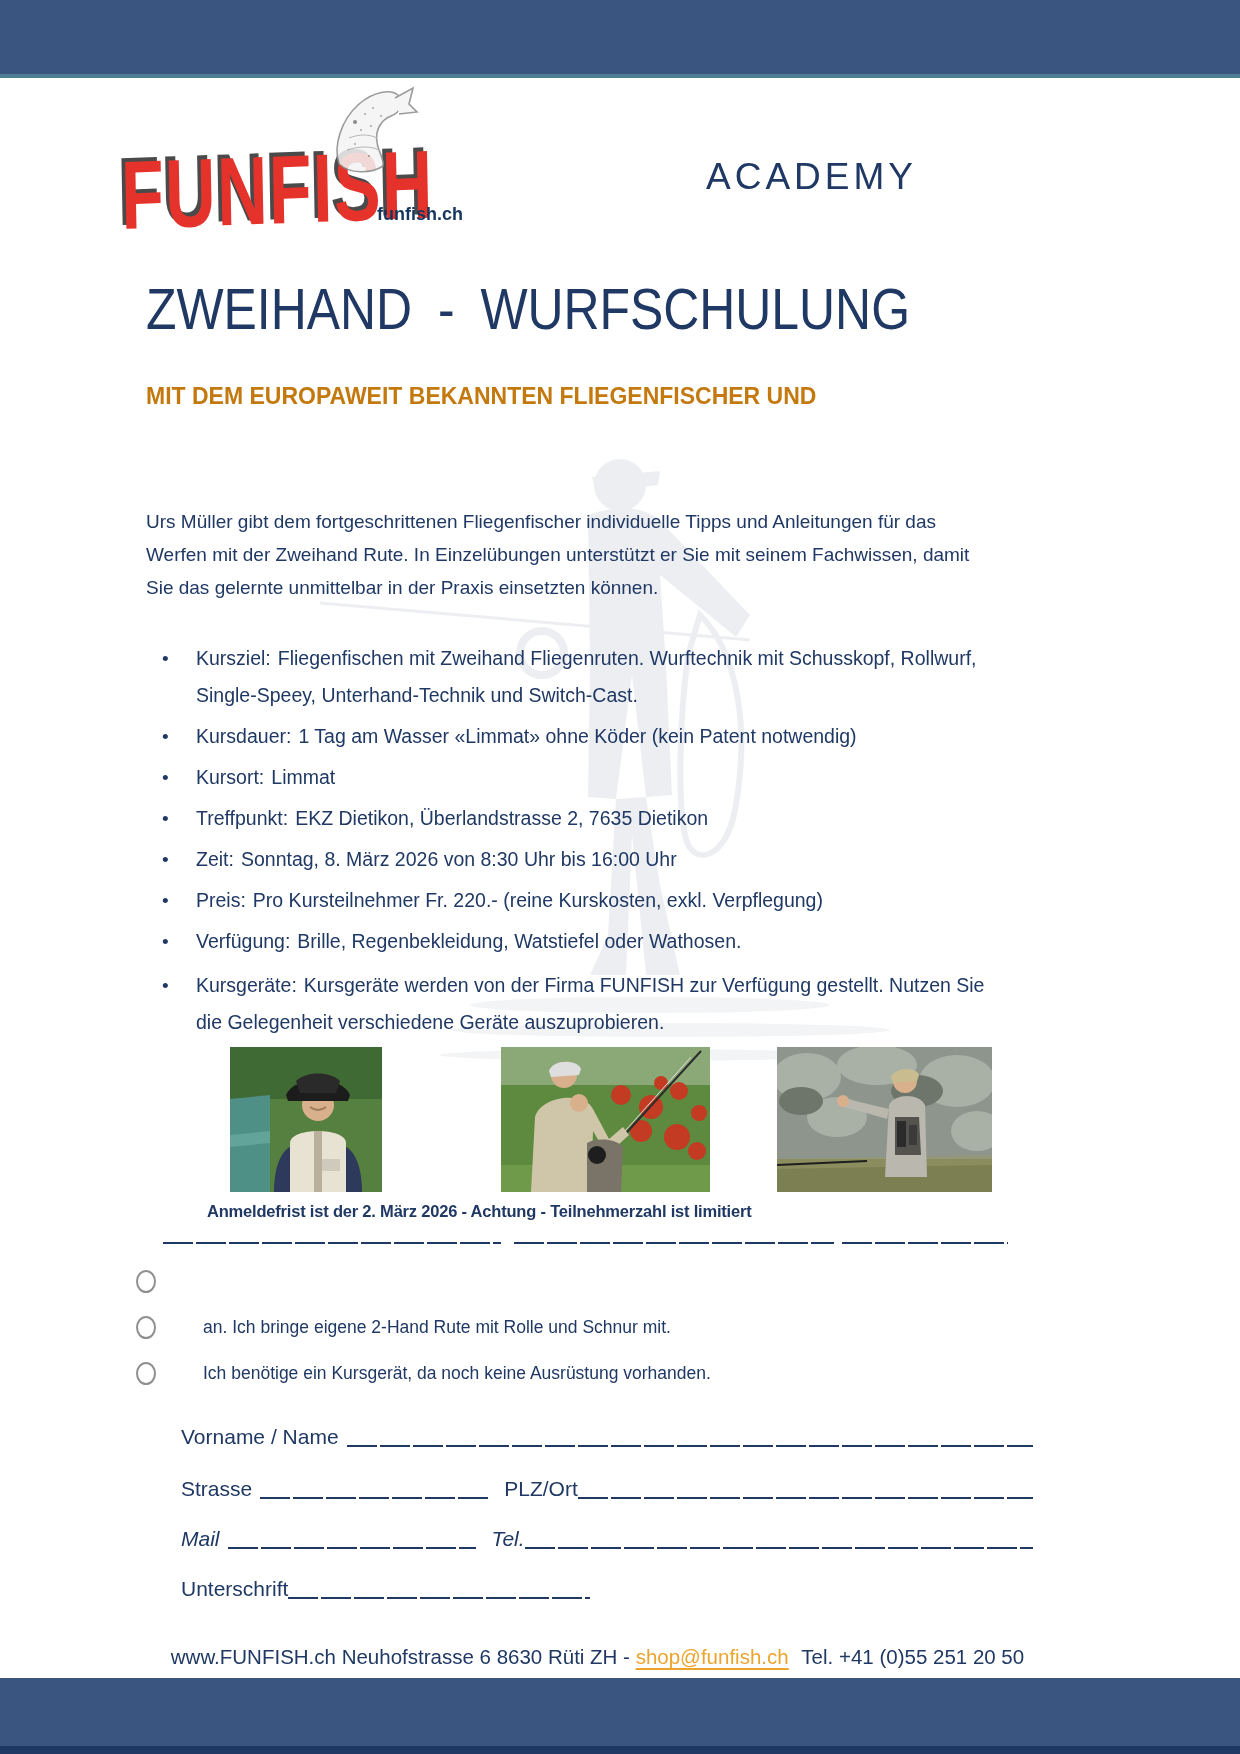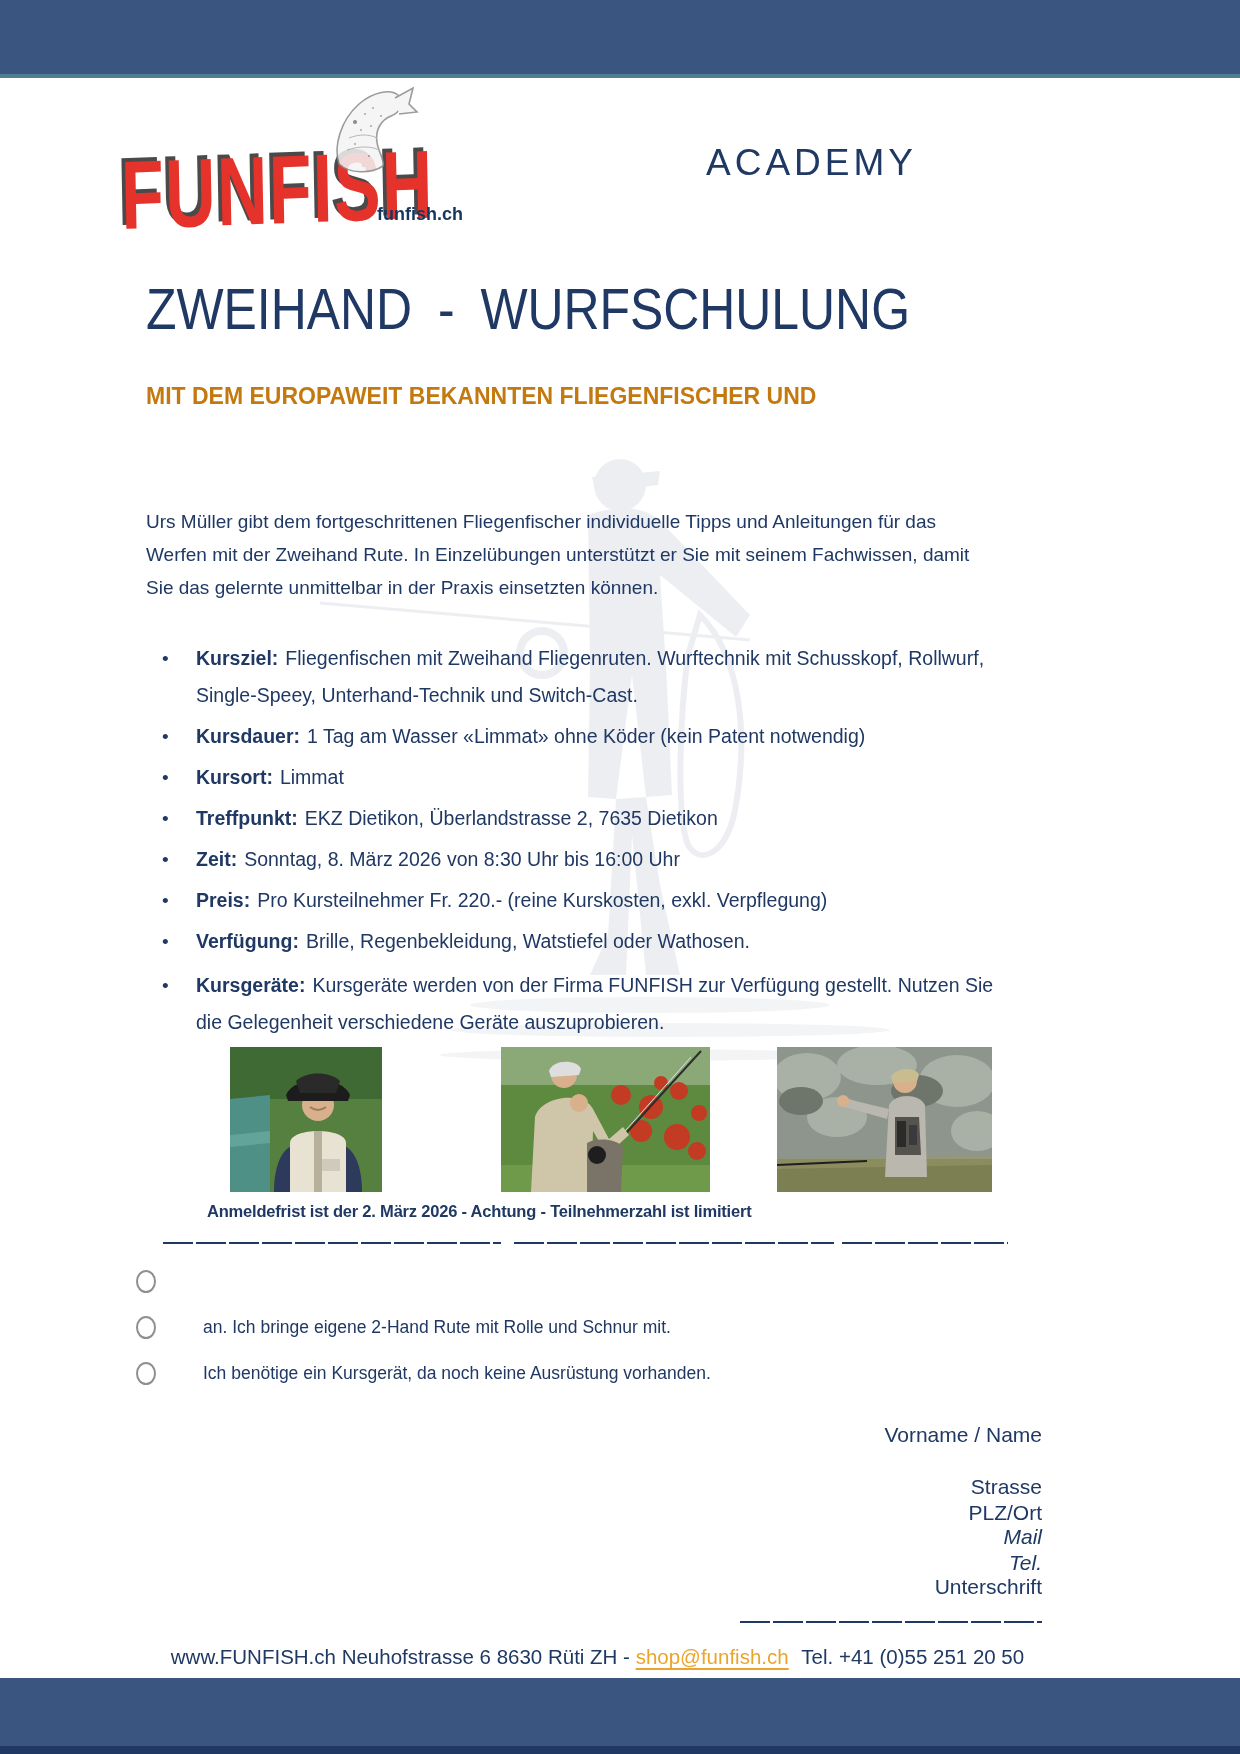--- a/index.html
+++ b/index.html
@@ -13,37 +13,37 @@
   .bottombar-dark{position:absolute;left:0;bottom:0;width:100%;height:8px;background:var(--navy,#1f3864);}
 
   
   .logo{position:absolute;left:122px;top:88px;width:305px;height:158px;}
   .logo-word{position:absolute;left:0;bottom:2px;display:inline-block;
              font-weight:700;font-size:97px;line-height:1;color:var(--logo_red,#e5332b);
              transform:scaleX(0.72) rotate(-1.5deg);transform-origin:left bottom;letter-spacing:2px;
              text-shadow:-5px -4px 0 #4a4a4a;}
   .fish-logo{position:absolute;right:6px;top:-2px;opacity:.85;}
   .logo-domain{position:absolute;left:377px;top:204px;font-size:18px;font-weight:700;color:#17365d;}
-  .academy{position:absolute;left:706px;top:142px;font-size:37px;letter-spacing:4px;color:var(--navy,#1f3864);text-align:right;}
+  .academy{position:absolute;left:706px;top:156px;font-size:37px;letter-spacing:4px;color:var(--navy,#1f3864);text-align:right;}
 
   
   .h1{position:absolute;left:146px;top:280px;white-space:nowrap;}
   .h1 span{display:inline-block;font-size:58px;line-height:1;font-weight:400;word-spacing:14px;
            transform:scaleX(0.86);transform-origin:left center;color:var(--navy,#1f3864);}
   .subtitle{position:absolute;left:146px;top:380px;font-size:23px;font-weight:700;line-height:33px;
             color:var(--accent_orange,#c4790f);}
 
   .intro{position:absolute;left:146px;top:505px;width:832px;font-size:19px;line-height:33px;}
 
   
   .bullets{position:absolute;left:146px;top:640px;width:860px;list-style:none;margin:0;padding:0;}
   .bullets li{position:relative;padding-left:50px;font-size:19.5px;line-height:37px;margin-bottom:4px;}
   .bullets li.gap{margin-top:7px;}
   .bullets .dot{position:absolute;left:16px;top:0;font-size:19px;}
-  .blabel{font-weight:700;margin-right:7px;}
+  .blabel{font-weight:400;margin-right:7px;}
 
   
   .watermark{position:absolute;left:320px;top:415px;width:640px;height:660px;opacity:.10;pointer-events:none;}
 
   
   .photo{position:absolute;top:1047px;height:145px;overflow:hidden;}
   .photo svg{display:block;}
   .p1{left:230px;width:152px;}
   .p2{left:501px;width:209px;}
   .p3{left:777px;width:215px;}
@@ -59,21 +59,21 @@
   .sep .s3{width:166px;}
 
   
   .opt{position:absolute;left:136px;display:flex;align-items:center;height:26px;}
   .opt .circle{width:16px;height:19px;border:2px solid var(--circle_gray,#8f8f8f);border-radius:50%;
                flex:0 0 auto;background:#fff;}
   .opt .olabel{margin-left:47px;font-size:17.5px;white-space:nowrap;}
   .o1{top:1268px;} .o2{top:1314px;} .o3{top:1360px;}
 
   
-  .frow{position:absolute;left:181px;right:198px;display:flex;align-items:flex-end;height:30px;flex-direction:column;}
+  .frow{position:absolute;left:181px;right:207px;display:flex;align-items:center;height:30px;}
   .frow .flabel{font-size:21px;line-height:26px;white-space:nowrap;}
   .fline{height:26px;
       background-image:repeating-linear-gradient(90deg,var(--navy,#1f3864) 0 30px,transparent 30px 33px);
       background-size:100% 2px;background-repeat:no-repeat;background-position:0 calc(100% - 3px);}
   .grow{flex:1 1 auto;}
   .fr1{top:1422px;} .fr2{top:1474px;} .fr3{top:1524px;font-style:italic;} .fr4{top:1574px;}
   .ml8{margin-left:8px;} 
   .w228{width:228px;} .w248{width:248px;} .w302{width:302px;flex:0 0 auto;}
   .lab2{margin-left:16px;}
 

